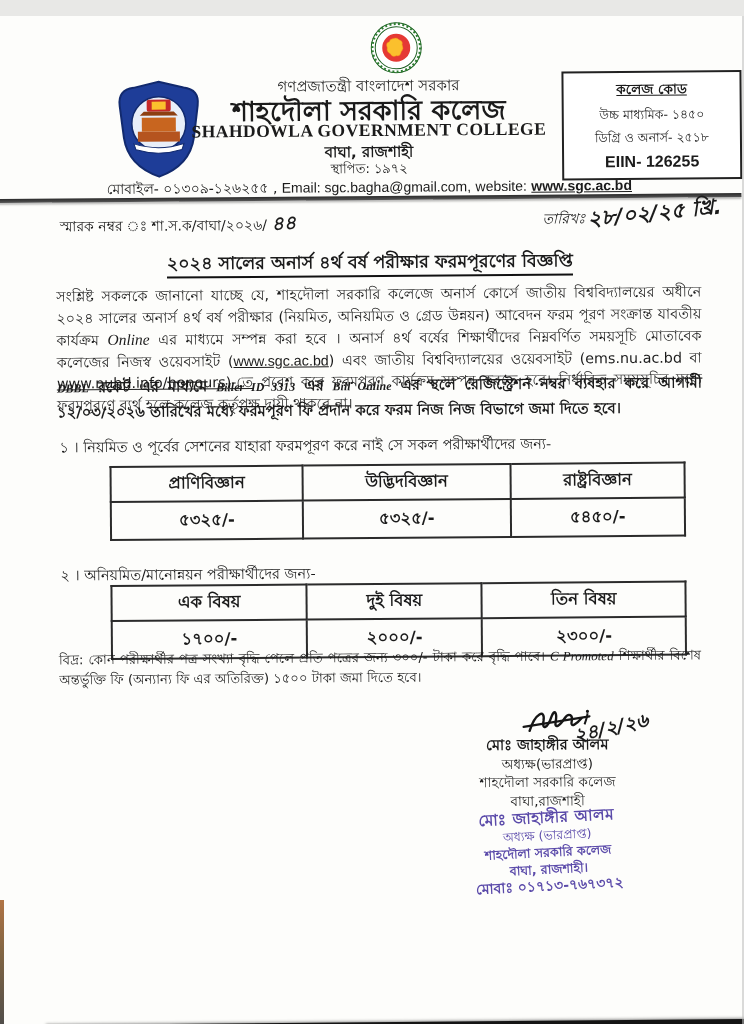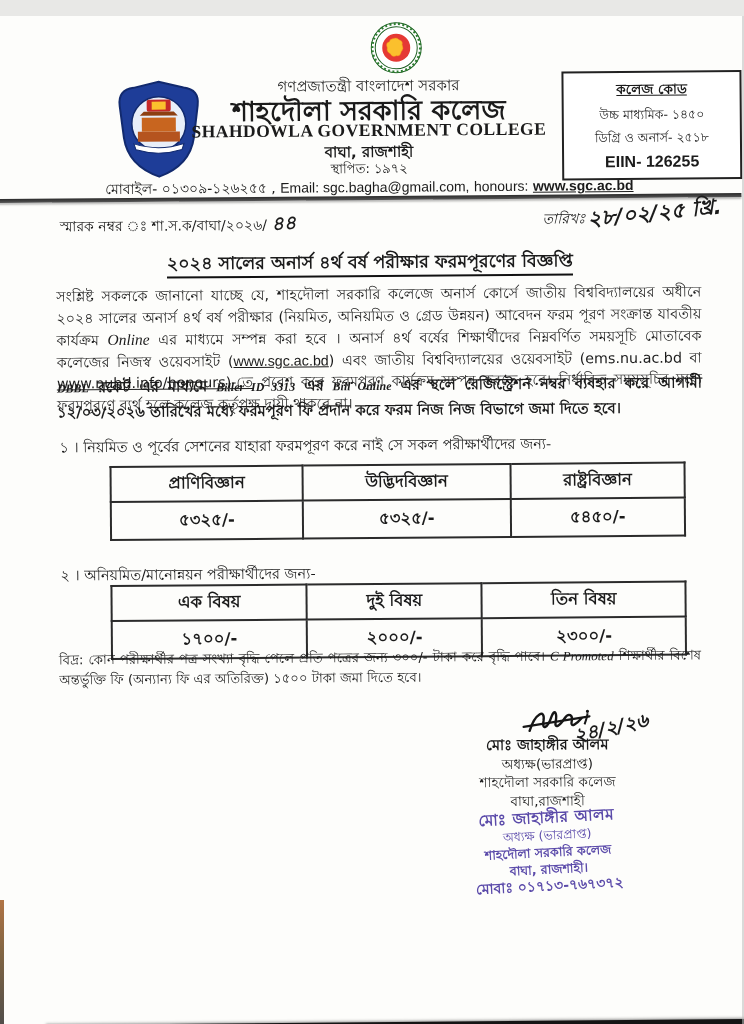--- a/index.html
+++ b/index.html
@@ -107,21 +107,21 @@
     </div>
 
     <div class="abs ctr nw govt-line bn">গণপ্রজাতন্ত্রী বাংলাদেশ সরকার</div>
     <div class="abs ctr nw college-bn bn">শাহদৌলা সরকারি কলেজ</div>
     <div class="abs ctr nw college-en lat-serif">SHAHDOWLA GOVERNMENT COLLEGE</div>
     <div class="abs ctr nw location-line bn">বাঘা, রাজশাহী</div>
     <div class="abs ctr nw estd-line bn">স্থাপিত: ১৯৭২</div>
     <div class="abs ctr nw contact-line">
       <span class="bn">মোবাইল- ০১৩০৯-১২৬২৫৫ ,</span>
       <span class="lat-sans">Email: sgc.bagha@gmail.com,</span>
-      <span class="lat-sans">honours:</span>
+      <span class="lat-sans">website:</span>
       <span class="lat-sans url">www.sgc.ac.bd</span>
     </div>
     <div class="abs head-rule"></div>
 
     <div class="abs code-box">
       <div class="t bn">কলেজ কোড</div>
       <div class="l bn nw">উচ্চ মাধ্যমিক- ১৪৫০</div>
       <div class="l bn nw">ডিগ্রি ও অনার্স- ২৫১৮</div>
       <div class="e lat-sans nw">EIIN- 126255</div>
     </div>

